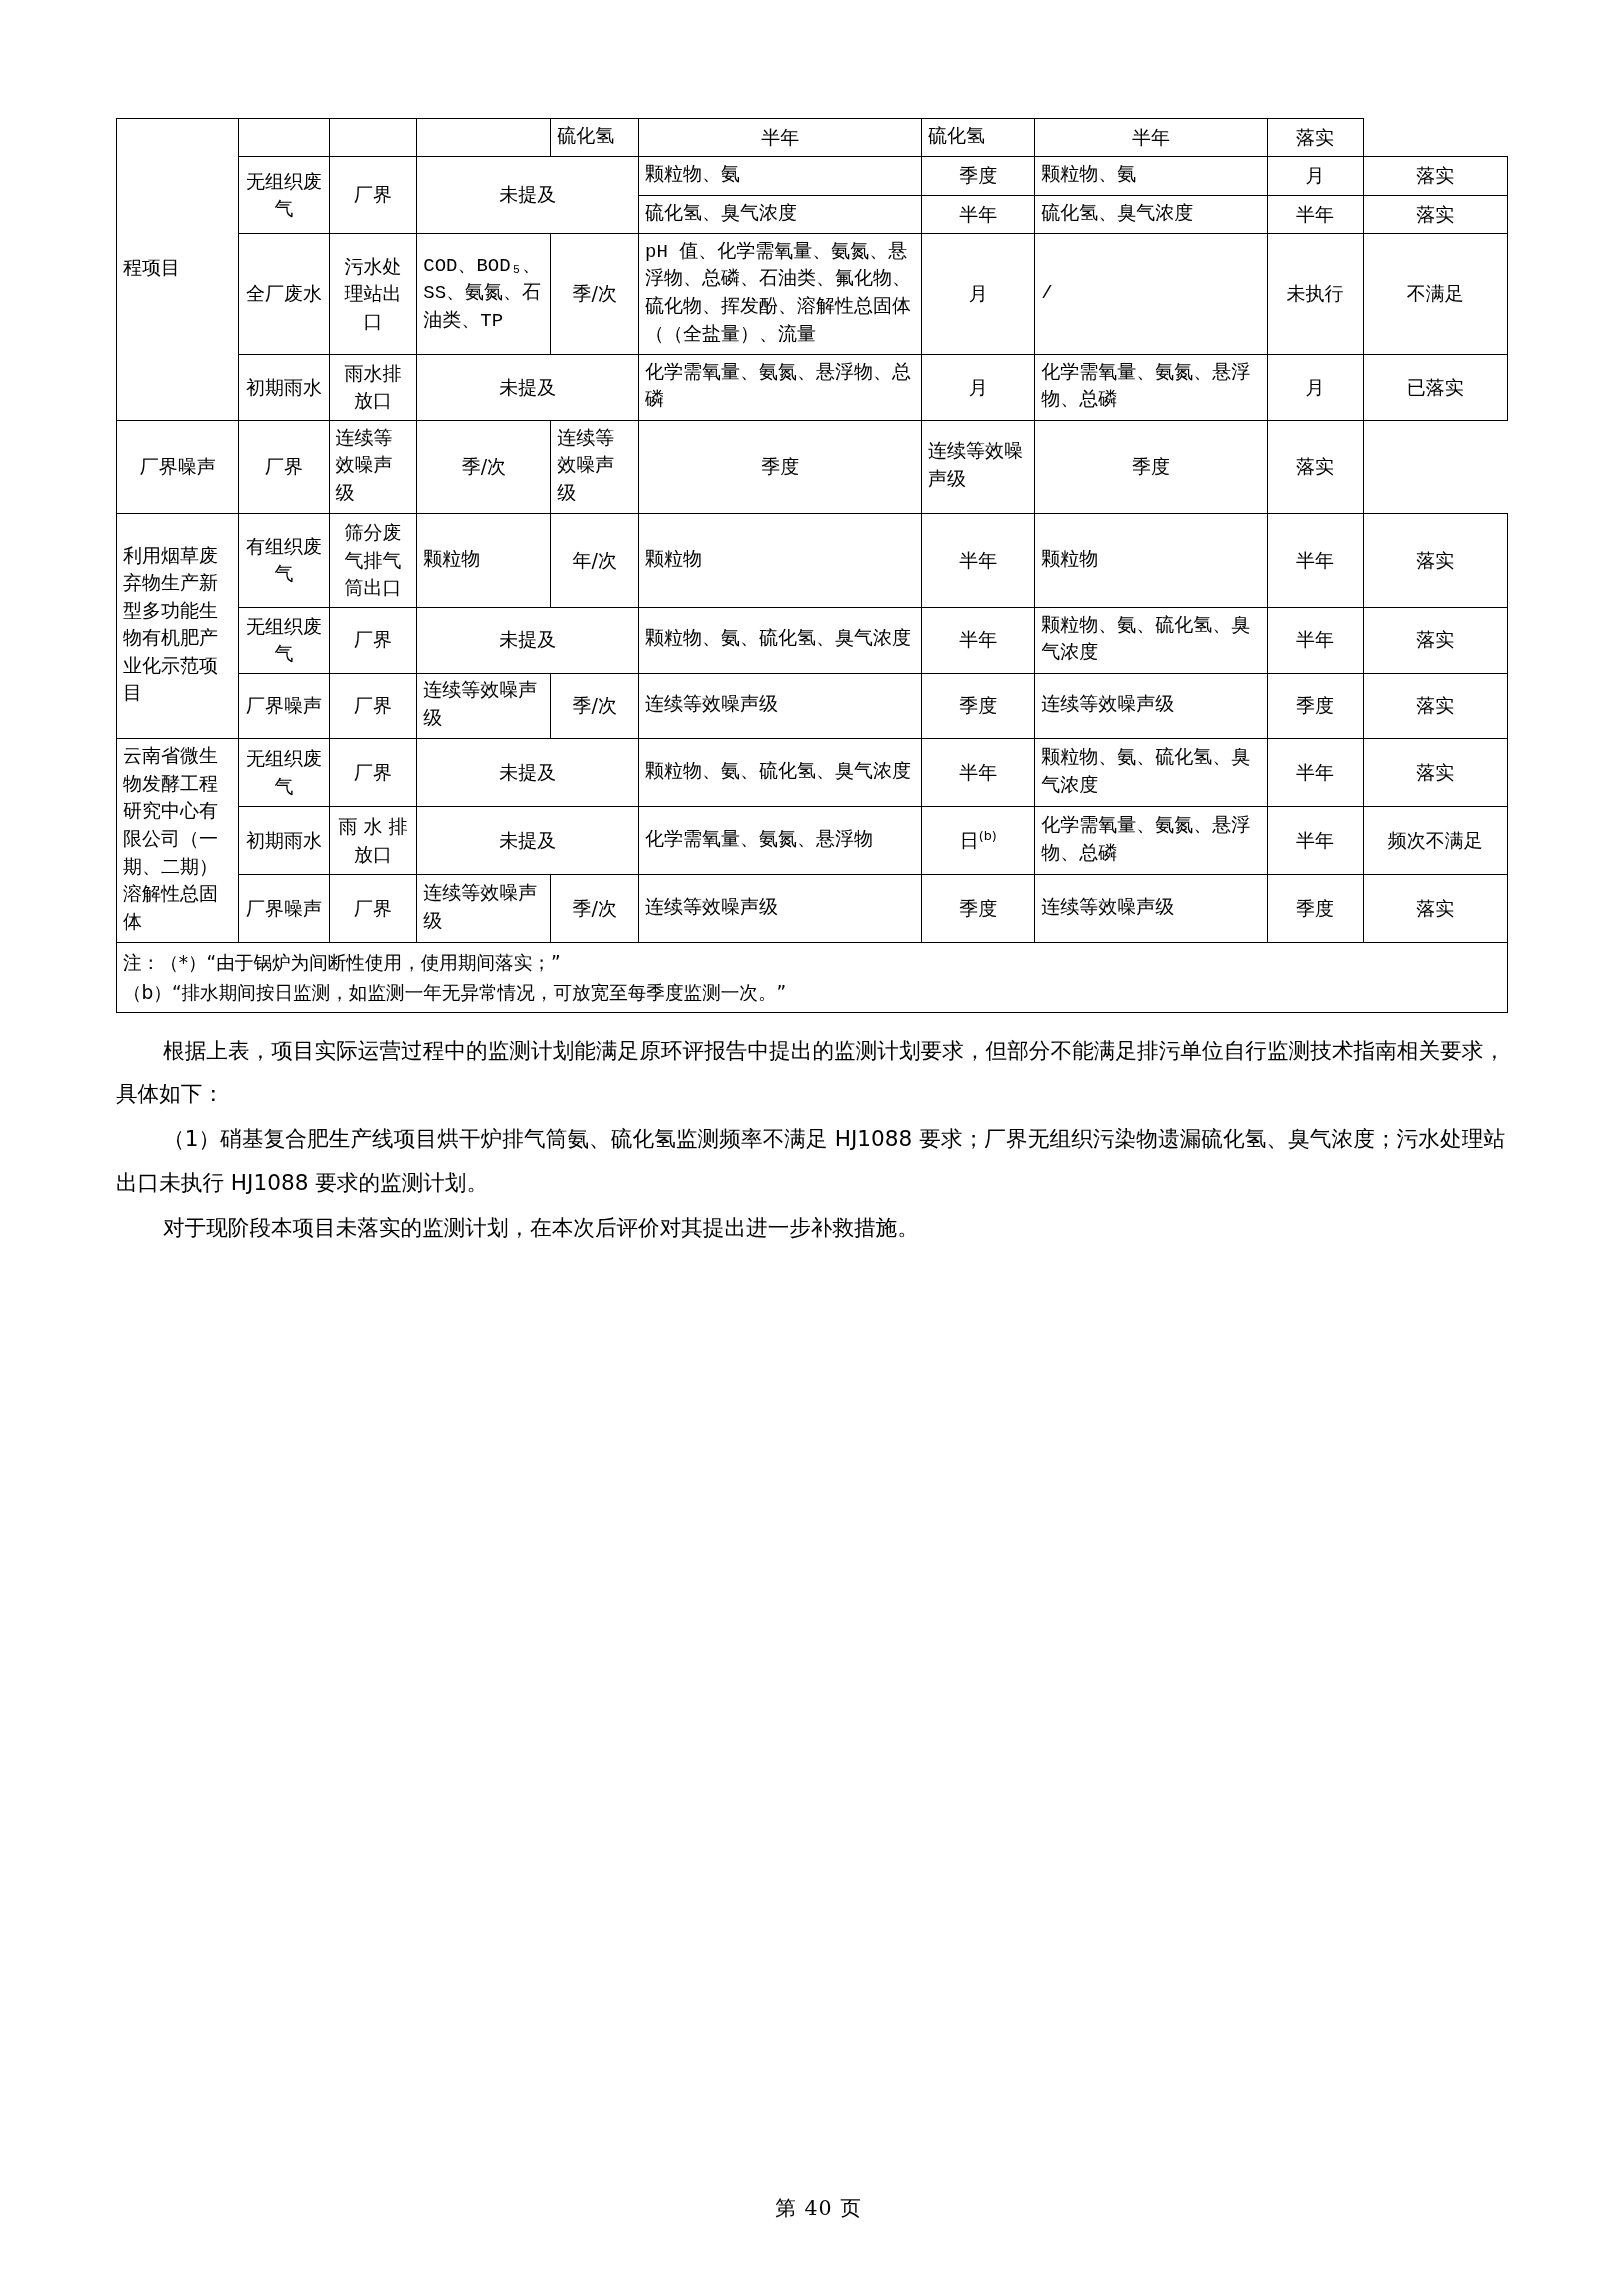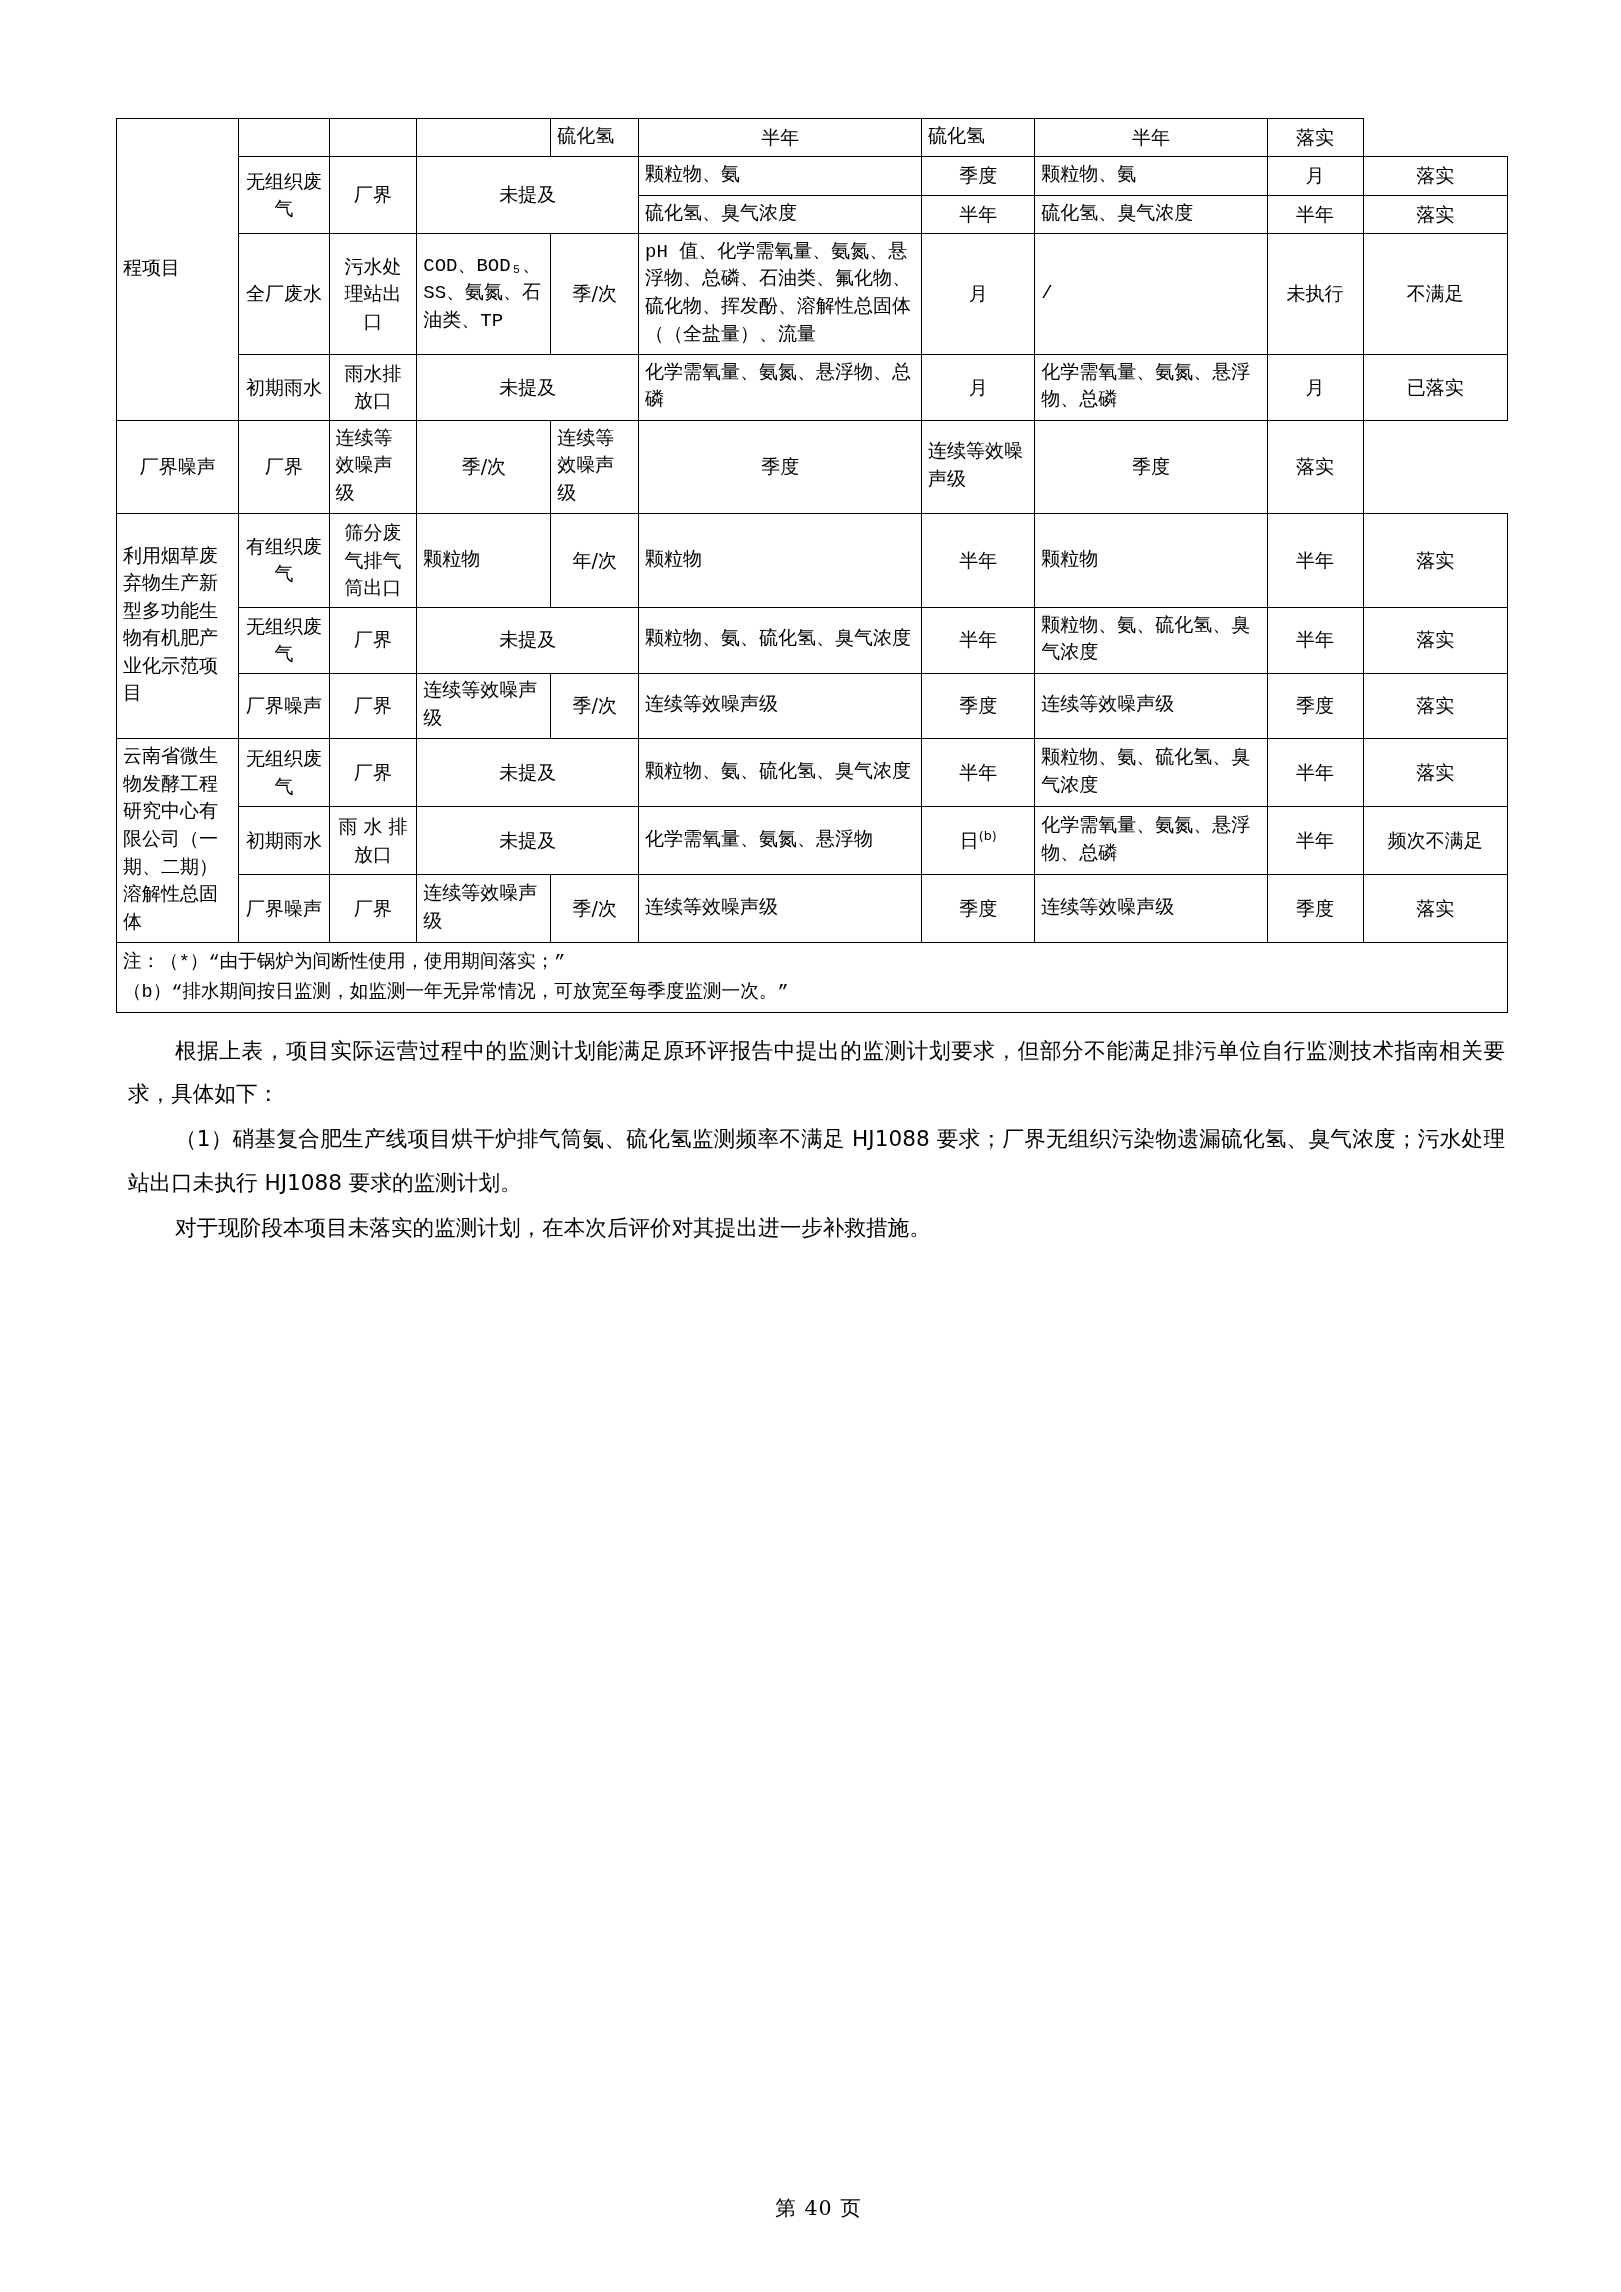--- a/index.html
+++ b/index.html
@@ -35,32 +35,31 @@
     vertical-align: middle;
     word-break: break-all;
   }
   .c-center { text-align: center; }
   .c-left { text-align: left; font-family: Liberation Mono, monospace; }
   .note-cell {
     text-align: left;
     font-size: 18.6px;
     line-height: 1.6;
     padding: 5.9px 9.8px;
-    font-family: Liberation Mono, monospace;
   }
   .note-cell div { white-space: nowrap; }
   .body-text {
     margin-top: 15.7px;
     font-size: 21.6px;
     line-height: 2.0;
     text-align: justify;
     font-family: "DejaVu Sans", "Liberation Sans", sans-serif;
   }
   .body-text p {
-    margin: 0 0 2px 12px;
+    margin: 0 0 2px 0;
     text-indent: 47px;
   }
   .pagenum {
     position: absolute;
     left: 0;
     right: 0;
     bottom: 71px;
     text-align: center;
     font-size: 20.6px;
     font-family: "DejaVu Serif", "Liberation Serif", serif;

